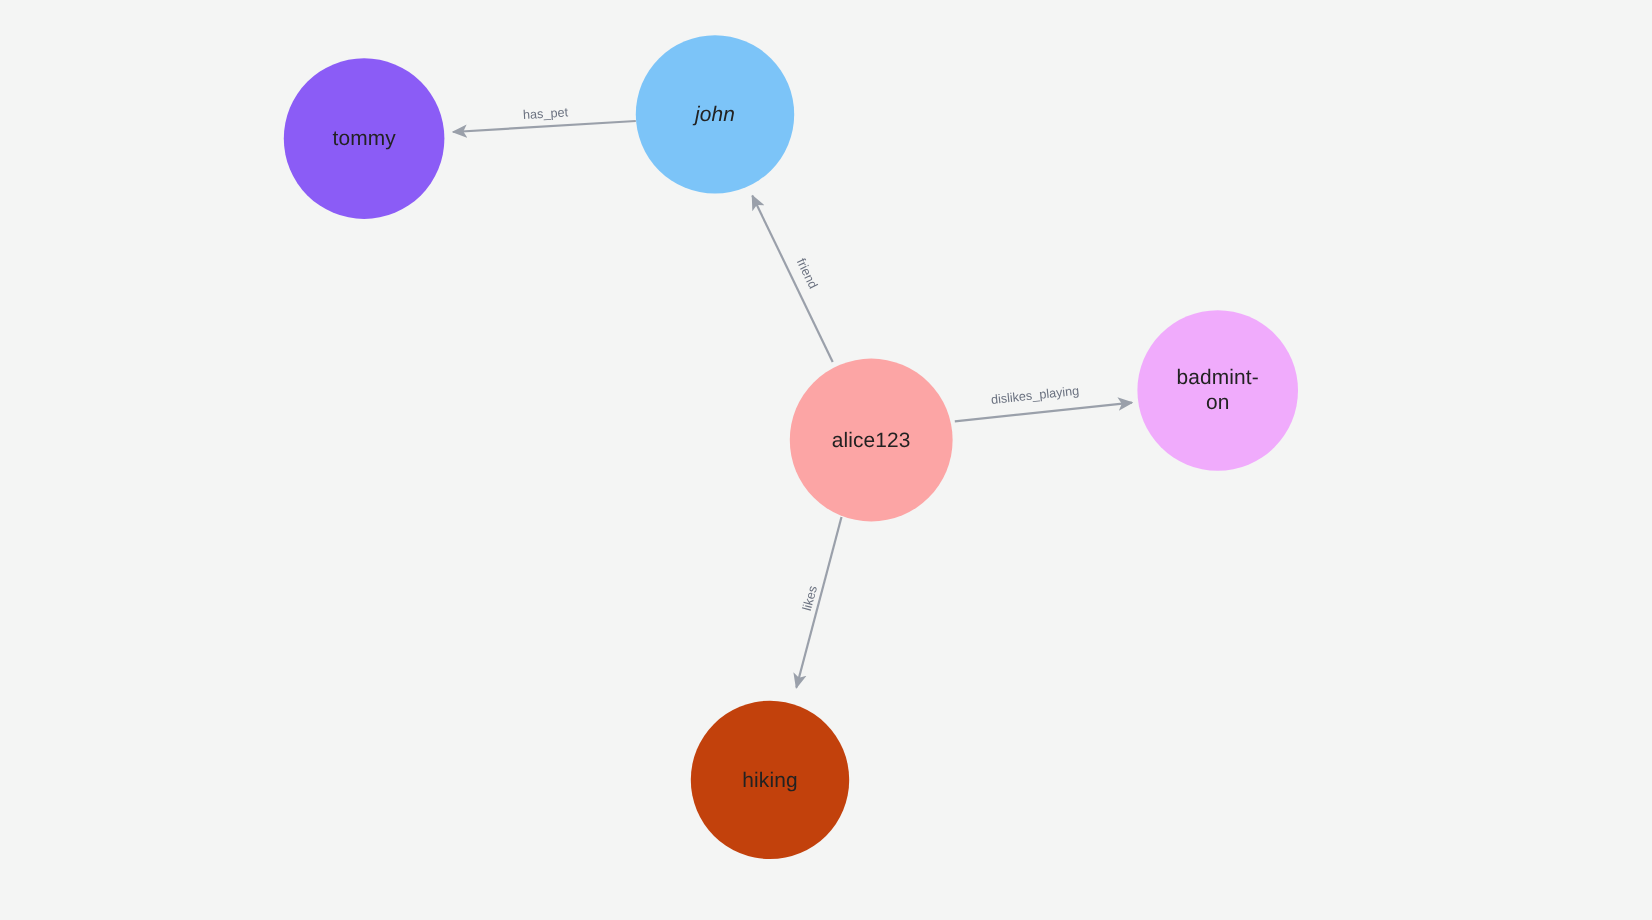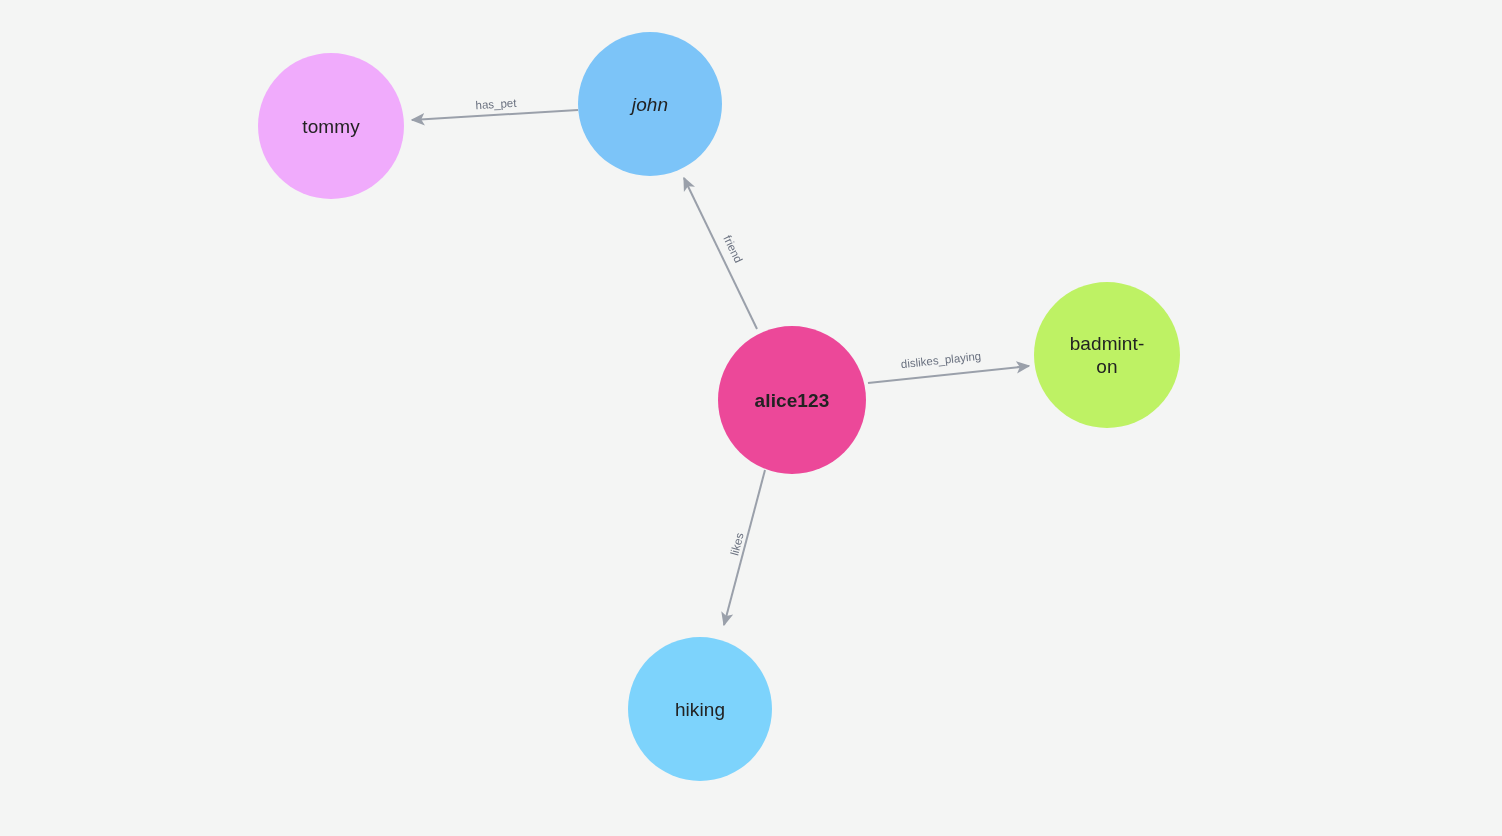--- a/index.html
+++ b/index.html
@@ -71,31 +71,31 @@
       </g>
   </svg>
 
   <div id="edge-labels">
       <div class="edge-label" style="color: rgb(107, 114, 128); left: 496px; top: 104px; transform: translate(-50%, -50%) rotate(-3.5deg);">has_pet</div>
       <div class="edge-label" style="color: rgb(107, 114, 128); left: 733px; top: 249px; transform: translate(-50%, -50%) rotate(64deg);">friend</div>
       <div class="edge-label" style="color: rgb(107, 114, 128); left: 941px; top: 360px; transform: translate(-50%, -50%) rotate(-6deg);">dislikes_playing</div>
       <div class="edge-label" style="color: rgb(107, 114, 128); left: 737px; top: 544px; transform: translate(-50%, -50%) rotate(-75deg);">likes</div>
     </div>
   <div id="node-layer">
-      <div class="node" style="left: 258px; top: 53px; width: 146px; height: 146px; background: #f0abfc; justify-content: center;">
+      <div class="node" style="left: 258px; top: 53px; width: 146px; height: 146px; background: #8b5cf6; justify-content: center;">
         <span class="node-label" style="color: rgb(34, 34, 34);">tommy</span>
       </div>
       <div class="node" style="left: 578px; top: 32px; width: 144px; height: 144px; background: rgb(124, 196, 248); font-style: italic;">
         <span class="node-label" style="color: rgb(34, 34, 34);">john</span>
       </div>
-      <div class="node" style="left: 718px; top: 326px; width: 148px; height: 148px; background: #ec4899; font-weight: bold;">
+      <div class="node" style="left: 718px; top: 326px; width: 148px; height: 148px; background: #fca5a5;">
         <span class="node-label" style="color: rgb(34, 34, 34);">alice123</span>
       </div>
-      <div class="node" style="left: 1034px; top: 282px; width: 146px; height: 146px; background: #bef264;">
+      <div class="node" style="left: 1034px; top: 282px; width: 146px; height: 146px; background: #f0abfc;">
         <span class="node-label" style="color: rgb(34, 34, 34);">badmint-
 on</span>
       </div>
-      <div class="node" style="left: 628px; top: 637px; width: 144px; height: 144px; background: #7dd3fc;">
+      <div class="node" style="left: 628px; top: 637px; width: 144px; height: 144px; background: #c2410c;">
         <span class="node-label" style="color: rgb(34, 34, 34);">hiking</span>
       </div>
     </div>
 
 </div>
 
 </body></html>

